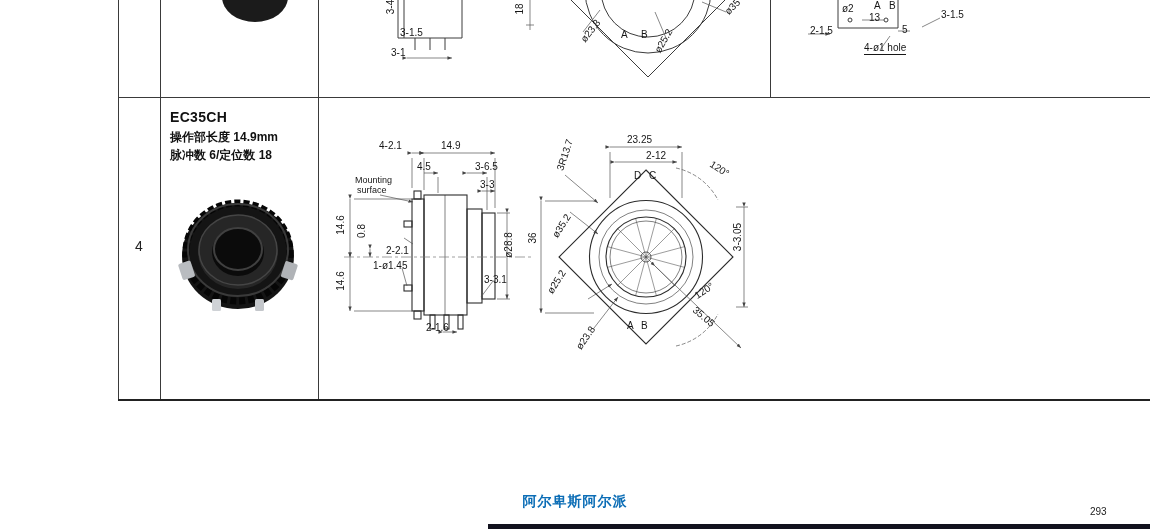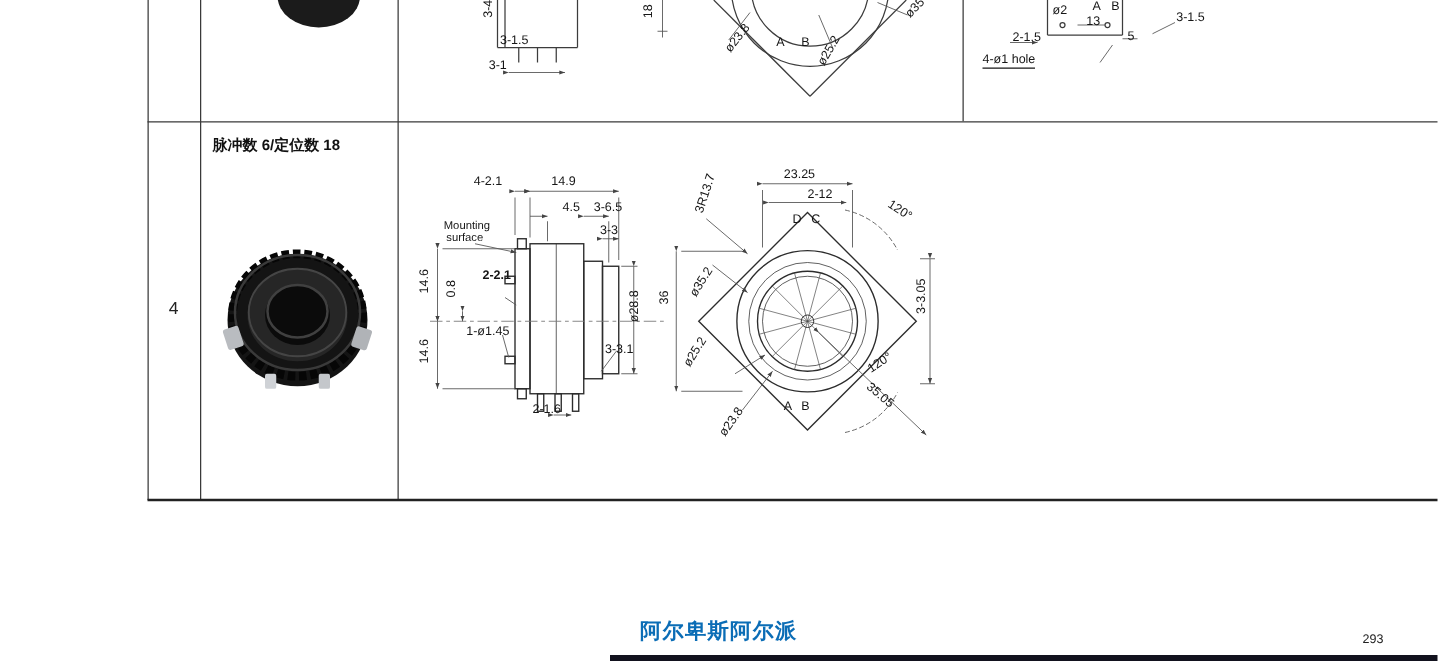--- a/index.html
+++ b/index.html
@@ -23,21 +23,21 @@
     position:absolute;left:170px;top:107px;width:150px;
     font-weight:700;font-size:12px;line-height:1.5;color:#111;
   }
   .desc .model{font-size:14px;letter-spacing:.3px;}
   .rownum{
     position:absolute;left:118px;top:238px;width:42px;text-align:center;
     font-size:14px;color:#222;
   }
   .footer-brand{
     position:absolute;left:0;top:493px;width:1150px;text-align:center;
-    font-size:17px;font-weight:700;color:#0b6db6;letter-spacing:1px;
+    font-size:14px;font-weight:700;color:#0b6db6;letter-spacing:1px;
   }
   .page-num{
     position:absolute;left:1090px;top:506px;font-size:10px;color:#222;
   }
   .bottom-bar{
     position:absolute;left:488px;top:524px;width:662px;height:5px;
     background:#12121e;
   }
   .photo-frag{
     position:absolute;left:222px;top:-28px;width:66px;height:50px;
@@ -197,37 +197,39 @@
 <span class="lbl" style="left:641px;top:30px;">B</span>
 <span class="lbl" style="left:651px;top:36px;transform:rotate(-60deg);">ø25.2</span>
 <span class="lbl" style="left:724px;top:2px;transform:rotate(-45deg);">ø35</span>
 <span class="lbl" style="left:842px;top:4px;">ø2</span>
 <span class="lbl" style="left:874px;top:1px;">A</span>
 <span class="lbl" style="left:889px;top:1px;">B</span>
 <span class="lbl" style="left:869px;top:13px;text-align:right;">13</span>
 <span class="lbl" style="left:902px;top:25px;">5</span>
 <span class="lbl" style="left:810px;top:26px;">2-1.5</span>
 <span class="lbl" style="left:941px;top:10px;">3-1.5</span>
-<span class="lbl ul" style="left:786px;top:43px;">4-ø1 hole</span>
+<span class="lbl ul" style="left:864px;top:43px;">4-ø1 hole</span>
 
 <div class="rownum">4</div>
 <div class="desc">
+  <div class="model">EC35CH</div>
+  <div>操作部长度 14.9mm</div>
   <div>脉冲数 6/定位数 18</div>
 </div>
 
 <span class="lbl" style="left:379px;top:141px;">4-2.1</span>
 <span class="lbl" style="left:441px;top:141px;">14.9</span>
-<span class="lbl" style="left:417px;top:162px;margin-left:33px;">4.5</span>
+<span class="lbl" style="left:417px;top:162px;">4.5</span>
 <span class="lbl" style="left:475px;top:162px;">3-6.5</span>
 <span class="lbl" style="left:480px;top:180px;">3-3</span>
 <span class="lbl small" style="left:355px;top:176px;">Mounting</span>
 <span class="lbl small" style="left:357px;top:186px;">surface</span>
 <span class="lbl" style="left:331px;top:220px;transform:rotate(-90deg);">14.6</span>
 <span class="lbl" style="left:355px;top:226px;transform:rotate(-90deg);">0.8</span>
-<span class="lbl" style="left:386px;top:216px;font-weight:bold;">2-2.1</span>
+<span class="lbl" style="left:386px;top:246px;">2-2.1</span>
 <span class="lbl" style="left:331px;top:276px;transform:rotate(-90deg);">14.6</span>
 <span class="lbl" style="left:373px;top:261px;">1-ø1.45</span>
 <span class="lbl" style="left:496px;top:240px;transform:rotate(-90deg);">ø28.8</span>
 <span class="lbl" style="left:484px;top:275px;">3-3.1</span>
 <span class="lbl" style="left:426px;top:323px;">2-1.6</span>
 
 <span class="lbl" style="left:627px;top:135px;">23.25</span>
 <span class="lbl" style="left:646px;top:151px;">2-12</span>
 <span class="lbl" style="left:549px;top:150px;transform:rotate(-72deg);">3R13.7</span>
 <span class="lbl" style="left:634px;top:171px;">D</span>

